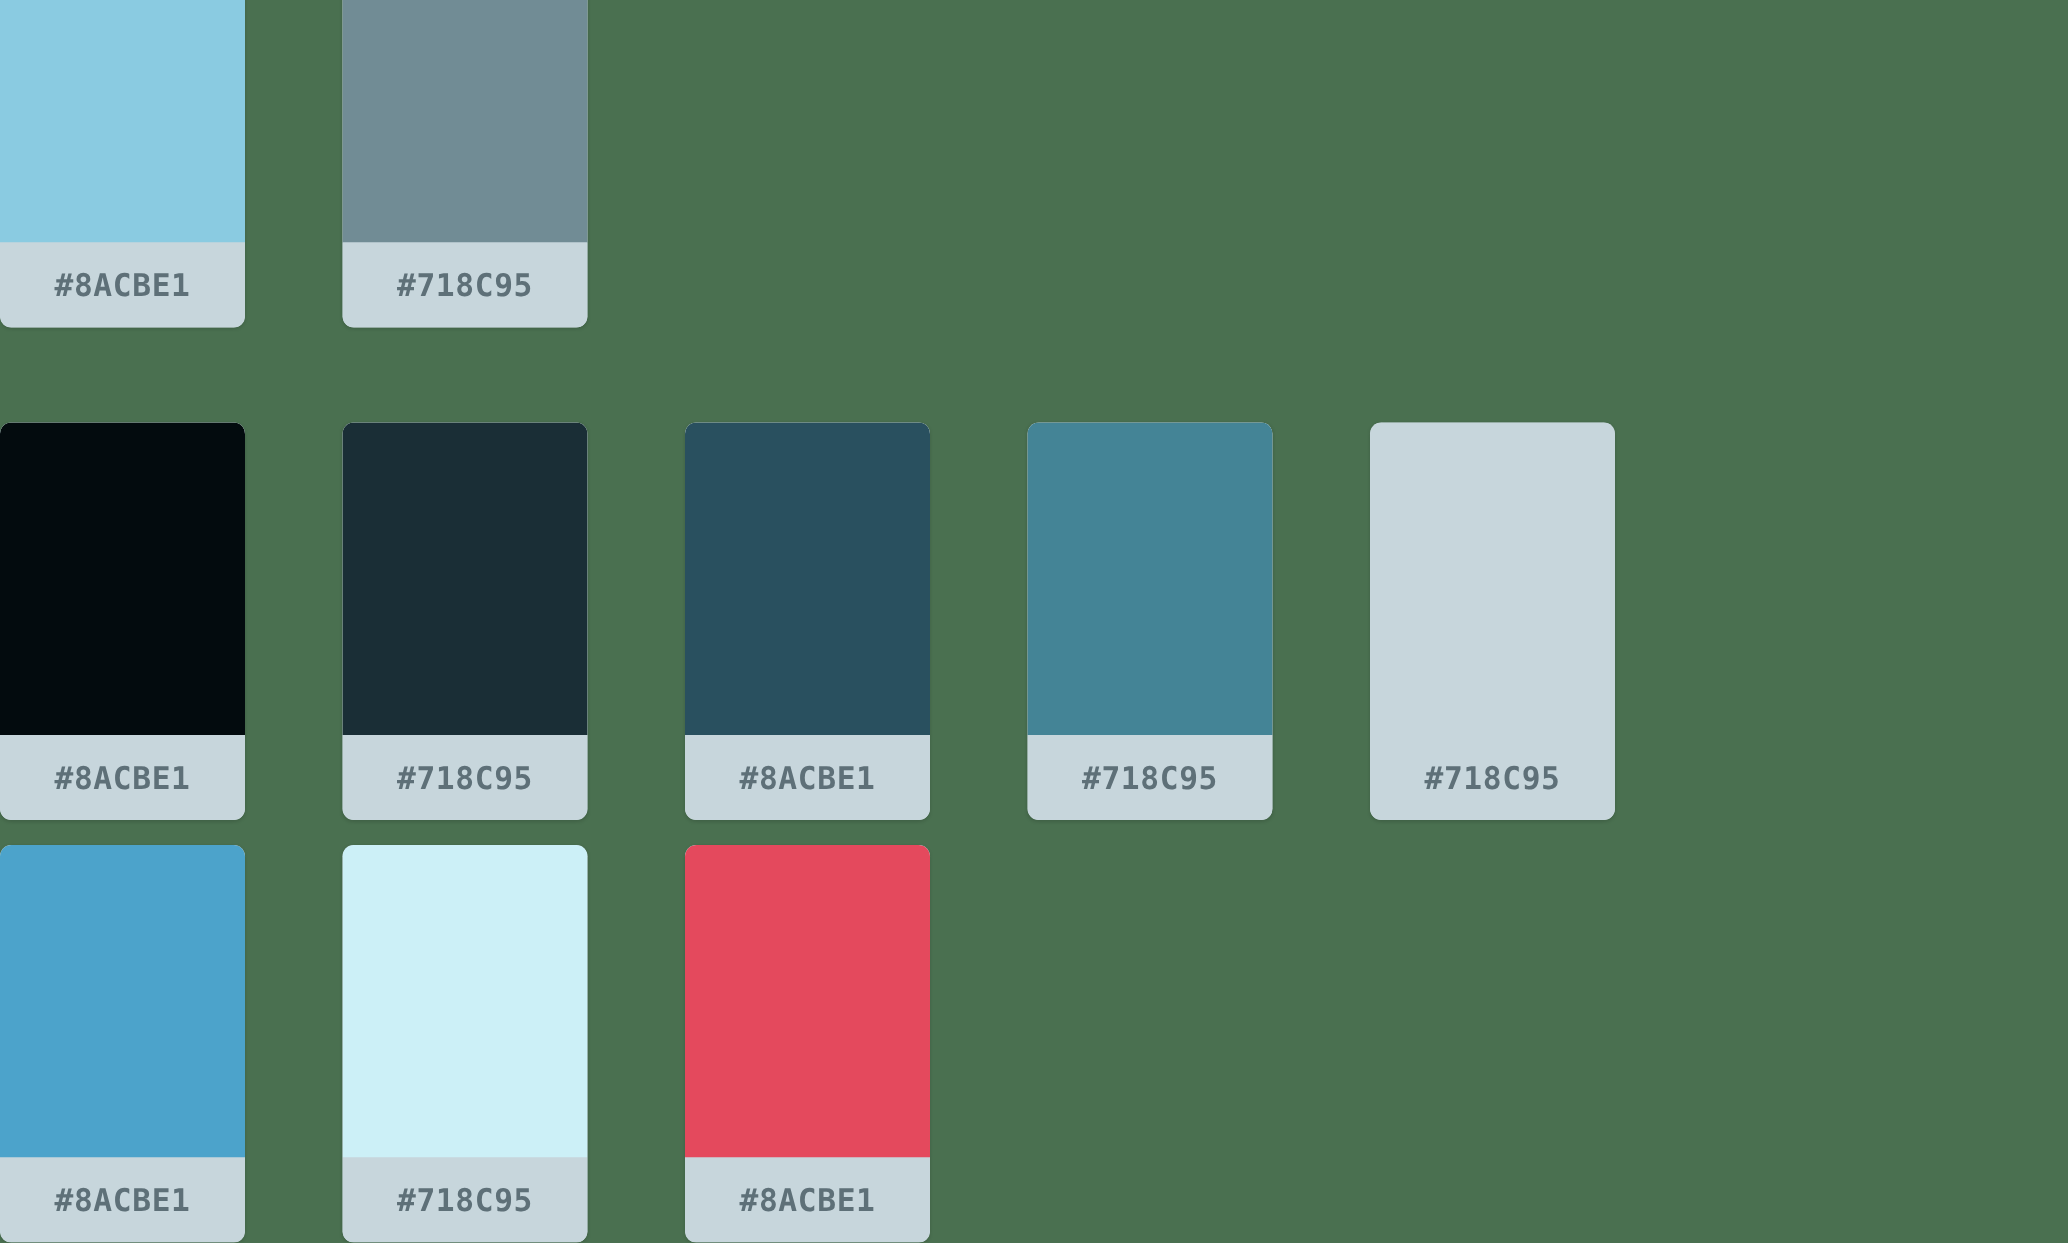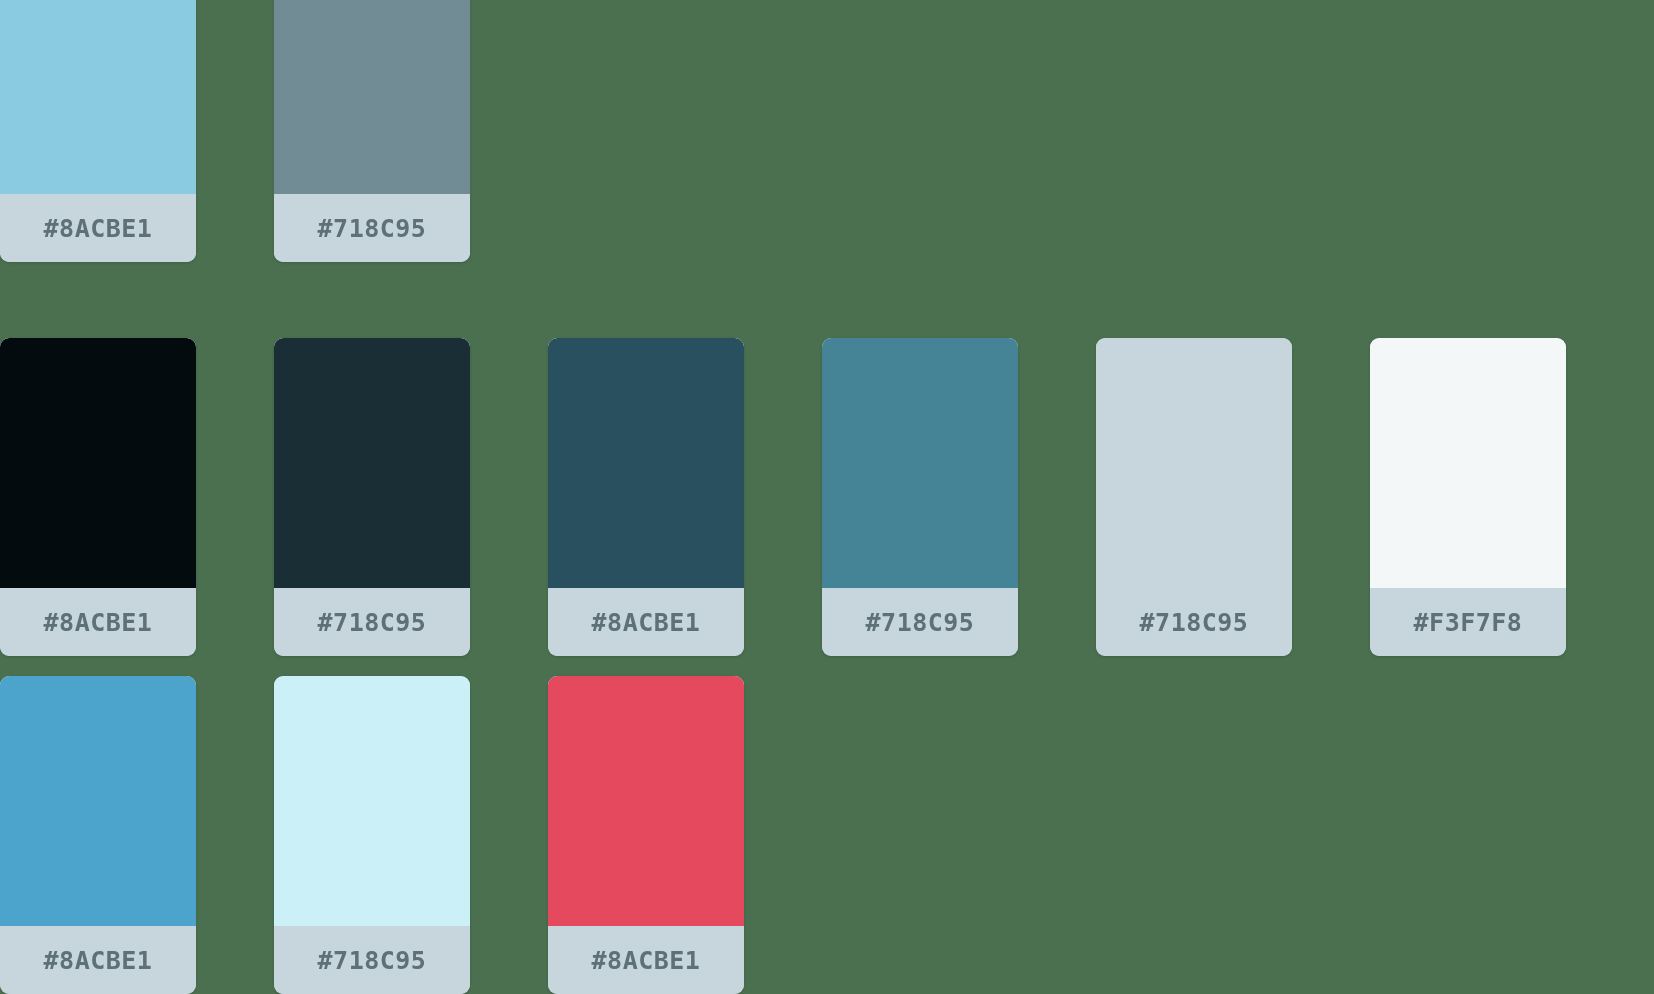--- a/index.html
+++ b/index.html
@@ -123,26 +123,20 @@
       </div>
     </div>
 
     <div class="swatch-card">
       <div class="swatch-color" style="background:#C7D6DC;"></div>
       <div class="swatch-label-strip" style="background: rgb(199, 214, 220);">
         <span class="swatch-label" style="color: rgb(94, 112, 120);">#718C95</span>
       </div>
     </div>
 
-    <div class="swatch-card">
-      <div class="swatch-color" style="background:#F3F7F8;"></div>
-      <div class="swatch-label-strip" style="background: rgb(199, 214, 220);">
-        <span class="swatch-label" style="color: rgb(94, 112, 120);">#F3F7F8</span>
-      </div>
-    </div>
 
   </div>
 
   <div class="swatch-row row-2">
 
     <div class="swatch-card">
       <div class="swatch-color" style="background:#4CA3CB;"></div>
       <div class="swatch-label-strip" style="background: rgb(199, 214, 220);">
         <span class="swatch-label" style="color: rgb(94, 112, 120);">#8ACBE1</span>
       </div>

